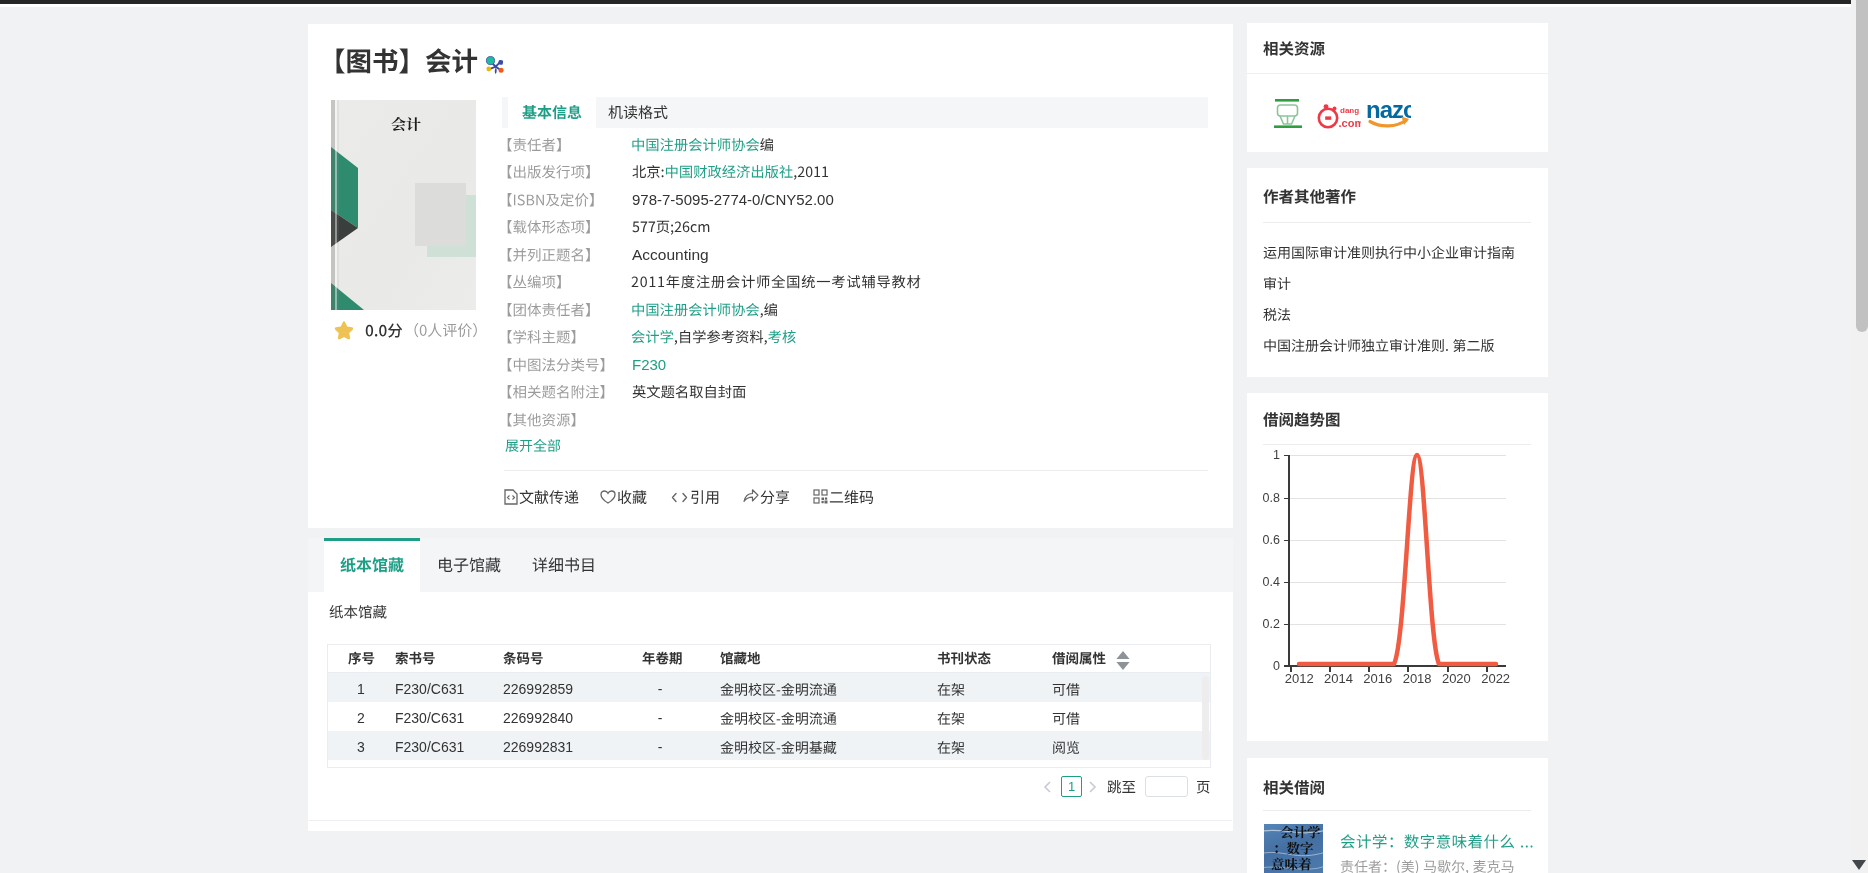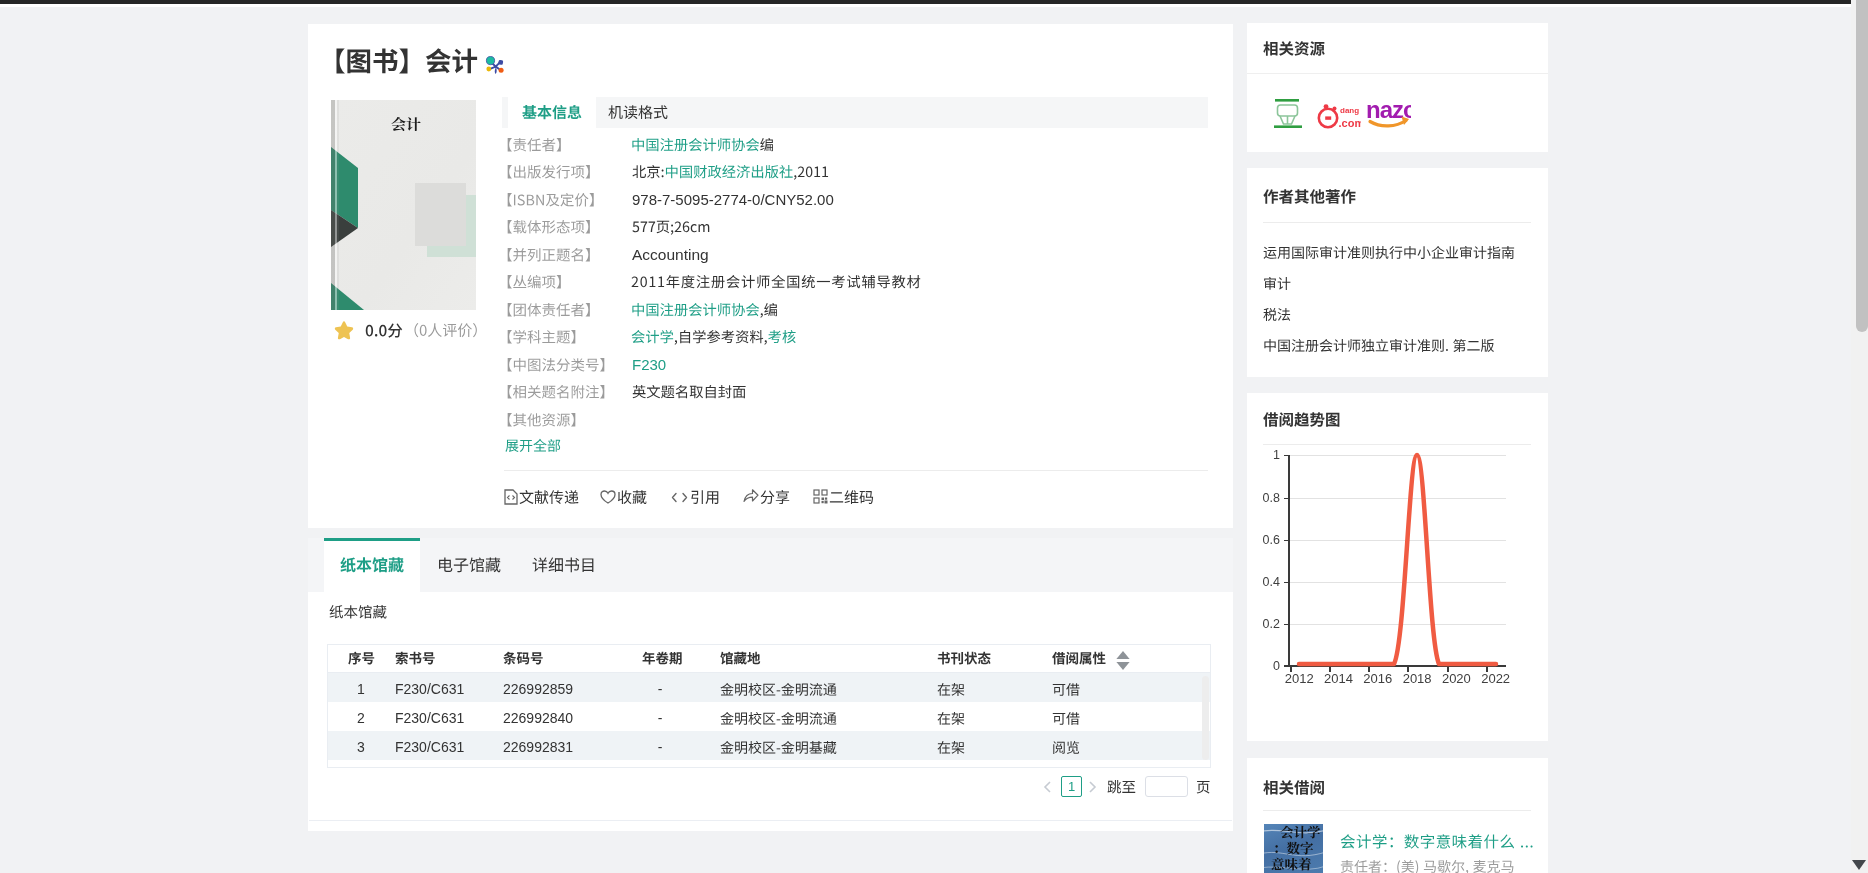--- a/index.html
+++ b/index.html
@@ -972,21 +972,21 @@
 <g fill="none" stroke="#ee3a46" stroke-width="2.6">
 <circle cx="11" cy="15" r="9.2"></circle>
 </g>
 <rect x="8.2" y="13.4" width="6" height="3.4" fill="#ee3a46"></rect>
 <circle cx="9" cy="3.6" r="2.4" fill="#ee3a46"></circle>
 <circle cx="17.5" cy="5.6" r="2" fill="#ee3a46"></circle>
 <text x="23" y="9.5" font-family="'Liberation Sans',sans-serif" font-size="8" font-weight="bold" fill="#ee3a46">dang</text>
 <text x="21.5" y="24" font-family="'Liberation Sans',sans-serif" font-size="11" font-weight="bold" fill="#ee3a46">.com</text>
 </svg>
 <div style="position:absolute;left:1366px;top:100px;width:45px;height:32px;overflow:hidden">
-<div style="position:absolute;left:0;top:-4px;font:bold 24px 'Liberation Sans',sans-serif;color:#a21caf;letter-spacing:-1px">nazc</div>
+<div style="position:absolute;left:0;top:-4px;font:bold 24px 'Liberation Sans',sans-serif;color:#0369a1;letter-spacing:-1px">nazc</div>
 <svg style="position:absolute;left:0;top:0" width="46" height="32" viewBox="0 0 46 32">
 <path d="M4 21.5 C15 28 30 27 40 20.5" fill="none" stroke="#f0962a" stroke-width="3.2" stroke-linecap="round"></path>
 <path d="M35.5 16.5 L43 19 L38 25 Z" fill="#f0962a"></path>
 </svg>
     </div>
 <div style="position:absolute;left:1247px;top:168px;width:301px;height:209px;background:#fff"></div>
 <svg style="position:absolute;left:1263.0px;top:185.5px;overflow:visible;" width="93.0" height="20.9" viewBox="0 0 93.0 20.9">
       <g transform="translate(0 16.35) scale(0.015500 -0.015500)">
         <g fill="#333333">
           <use href="#B4F5C" x="0"></use>

